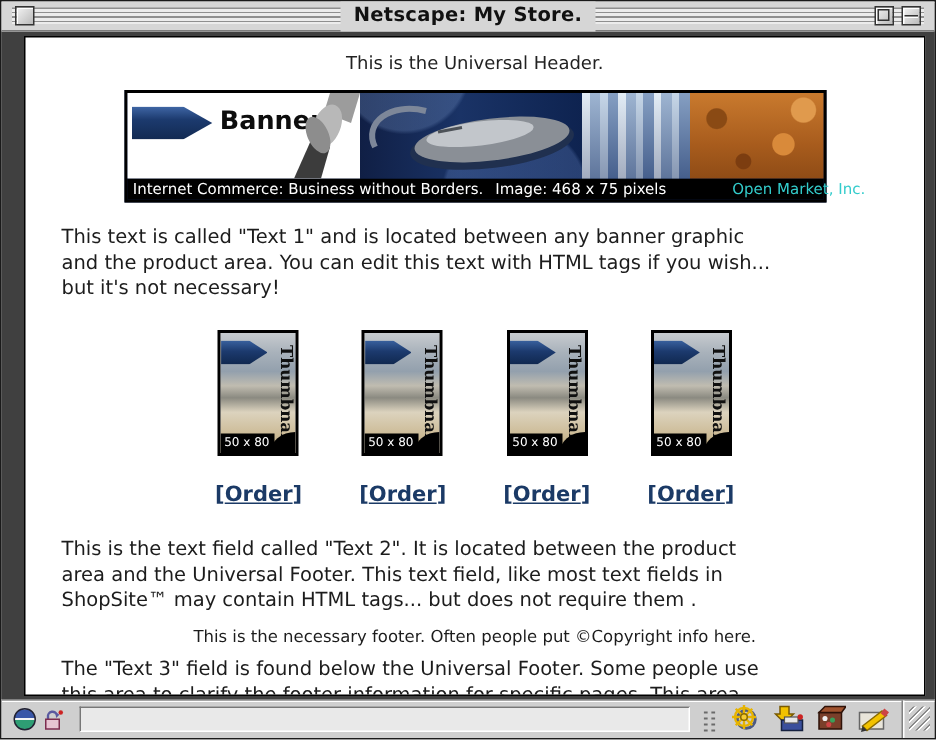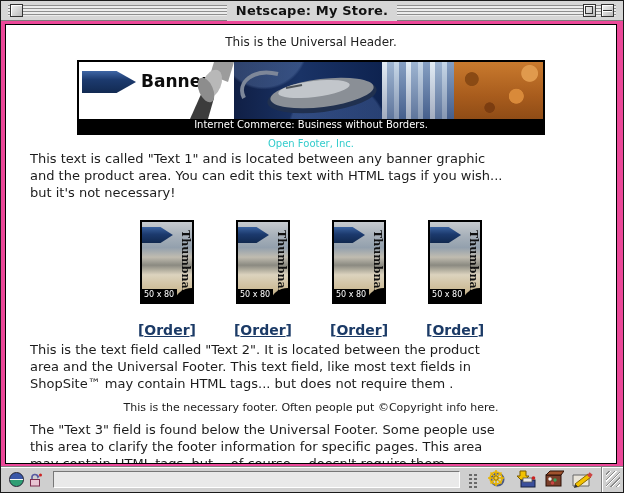--- a/index.html
+++ b/index.html
@@ -32,21 +32,21 @@
     background:linear-gradient(135deg,#f4f4f4,#b9b9b9);
     border:1px solid #333; box-shadow:inset 1px 1px 0 #fff;
   }
   .tb-box.close{ left:9px; }
   .tb-box.zoomb{ right:27px; }
   .tb-box.shade{ right:9px; }
   .tb-box.zoomb::after{ content:""; position:absolute; left:1px; top:1px; width:6px; height:6px; border:1px solid #333; }
   .tb-box.shade::after{ content:""; position:absolute; left:1px; right:1px; top:5px; height:1px; background:#333; box-shadow:0 1px 0 #fff; }
 
   
-  .content-frame{ flex:1 1 auto; background:#ec4899; padding:3px 6px 2px 4px; min-height:0; }
+  .content-frame{ flex:1 1 auto; background:#404040; padding:3px 6px 2px 15px; min-height:0; }
   .viewport{
     height:100%; background:#fff; border:1px solid #000; overflow:hidden;
     color:#222; font-size:13px;
   }
 
   .header-text{ text-align:center; font-size:12px; color:#222; margin-top:10px; }
 
   
   .banner{ width:468px; margin:11px auto 0; border:2px solid #000; background:#0d1f4a; }
   .banner-art{ display:flex; height:57px; position:relative; }
@@ -65,21 +65,21 @@
       linear-gradient(180deg, rgba(255,255,255,.25), rgba(0,0,40,.25)),
       repeating-linear-gradient(90deg,#d9e6f2 0 5px,#7e9cc2 5px 12px,#b3c9e0 12px 17px,#5d7fae 17px 24px); }
   .b-rock{ flex:1 1 auto;
     background:
       radial-gradient(circle at 20% 30%, #8a4a14 0 8%, transparent 9%),
       radial-gradient(circle at 70% 60%, #d98a3a 0 10%, transparent 11%),
       radial-gradient(circle at 40% 80%, #7c3d10 0 7%, transparent 8%),
       radial-gradient(circle at 85% 20%, #e09a4d 0 9%, transparent 10%),
       linear-gradient(180deg,#c97a2e,#a85c1d 60%,#8f4c16); }
   .banner-caption{ height:14px; background:#000; color:#fff; font-size:10px;
-    display:flex; align-items:center; padding:0 4px; gap:8px;flex-direction:column; }
+    display:flex; align-items:center; padding:0 4px; gap:8px; }
   .banner-caption .cap-left{ flex:1; white-space:nowrap; }
   .banner-caption .cap-center{ flex:0 0 auto; white-space:nowrap; margin-right:36px; }
   .banner-caption .cap-right{ flex:0 0 auto; color:#33cccc; white-space:nowrap; }
 
   .body-text{ margin:15px 24px 0; white-space:pre-line; line-height:17px; color:#1c1c1c; }
 
   
   .products-row{ display:flex; justify-content:center; gap:38px; margin-top:19px; }
   .product{ text-align:center; }
   .thumb{
@@ -162,21 +162,22 @@
               <ellipse cx="88" cy="31" rx="52" ry="14" fill="#8a8f96" transform="rotate(-7 88 31)"></ellipse>
               <ellipse cx="80" cy="27" rx="36" ry="8" fill="#c2c6cb" transform="rotate(-7 80 27)"></ellipse>
               <line x1="52" y1="26" x2="68" y2="23" stroke="#4d5258" stroke-width="2"></line>
             </svg>
           </div>
           <div class="b-clouds"></div>
           <div class="b-rock"></div>
         </div>
         <div class="banner-caption">
           <span class="cap-left">Internet Commerce: Business without Borders.</span>
-          <span class="cap-right">Open Footer, Inc.</span>
+          <span class="cap-center">Image: 468 x 75 pixels</span>
+          <span class="cap-right">Open Market, Inc.</span>
         </div>
       </div>
 
       <div class="body-text">This text is called "Text 1" and is located between any banner graphic
 and the product area. You can edit this text with HTML tags if you wish...
 but it's not necessary!</div>
 
       <div class="products-row">
         <div class="product">
           <div class="thumb">
@@ -209,21 +210,21 @@
           <div class="thumb">
             <div class="t-arrow"></div>
             <div class="t-vtext">Thumbnail</div>
             <div class="t-corner"></div>
             <div class="t-size">50 x 80</div>
           </div>
           <div class="order-link"><span>[</span><span class="u">Order</span><span>]</span></div>
         </div>
       </div>
 
-      <div class="body-text" style="margin-top:3px">This is the text field called "Text 2". It is located between the product
+      <div class="body-text" style="margin-top:20px">This is the text field called "Text 2". It is located between the product
 area and the Universal Footer. This text field, like most text fields in
 ShopSite™ may contain HTML tags... but does not require them .</div>
 
       <div class="footer-text">This is the necessary footer. Often people put ©Copyright info here.</div>
 
       <div class="body-text" style="margin-top:7px">The "Text 3" field is found below the Universal Footer. Some people use
 this area to clarify the footer information for specific pages. This area
 may contain HTML tags, but -- of course -- doesn't require them .</div>
 
     </div>

